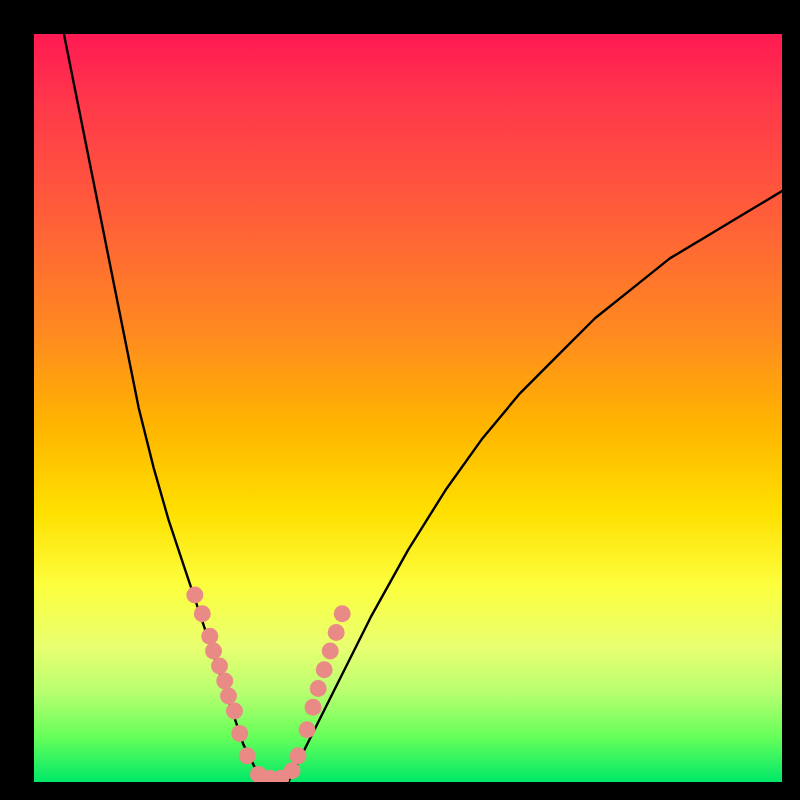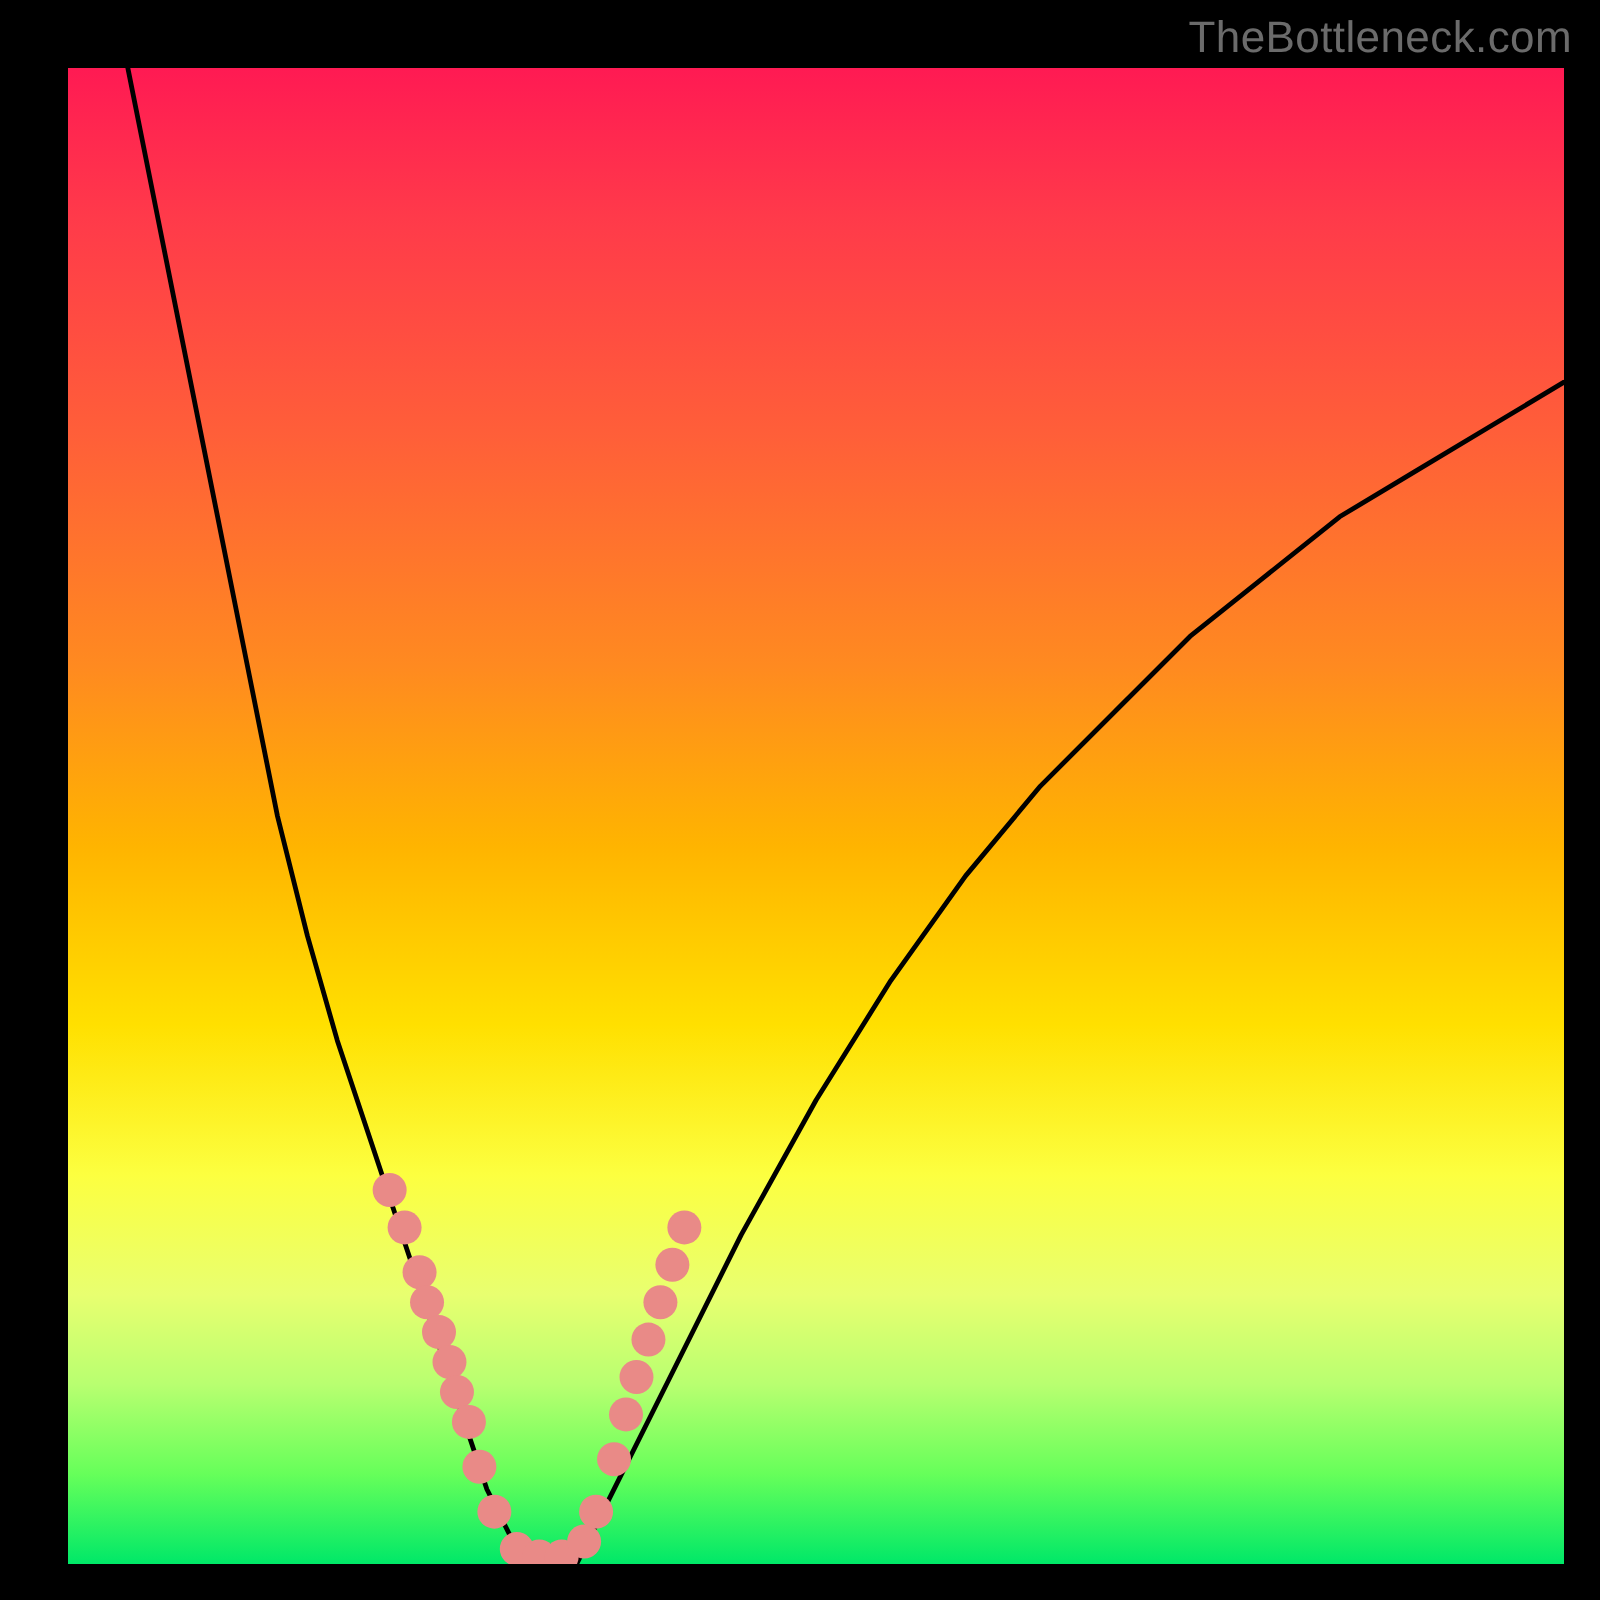--- a/index.html
+++ b/index.html
@@ -85,14 +85,13 @@
           <circle cx="273.02" cy="695.64" r="8.5" fill="#e98a87"></circle>
           <circle cx="279.00" cy="673.20" r="8.5" fill="#e98a87"></circle>
           <circle cx="284.24" cy="654.50" r="8.5" fill="#e98a87"></circle>
           <circle cx="290.22" cy="635.80" r="8.5" fill="#e98a87"></circle>
           <circle cx="296.21" cy="617.10" r="8.5" fill="#e98a87"></circle>
           <circle cx="302.19" cy="598.40" r="8.5" fill="#e98a87"></circle>
           <circle cx="308.18" cy="579.70" r="8.5" fill="#e98a87"></circle>
         </g>
     </svg>
   </div>
-  <div class="watermark">TheBottleneck.com</div>
 </div>
 
 </body></html>

